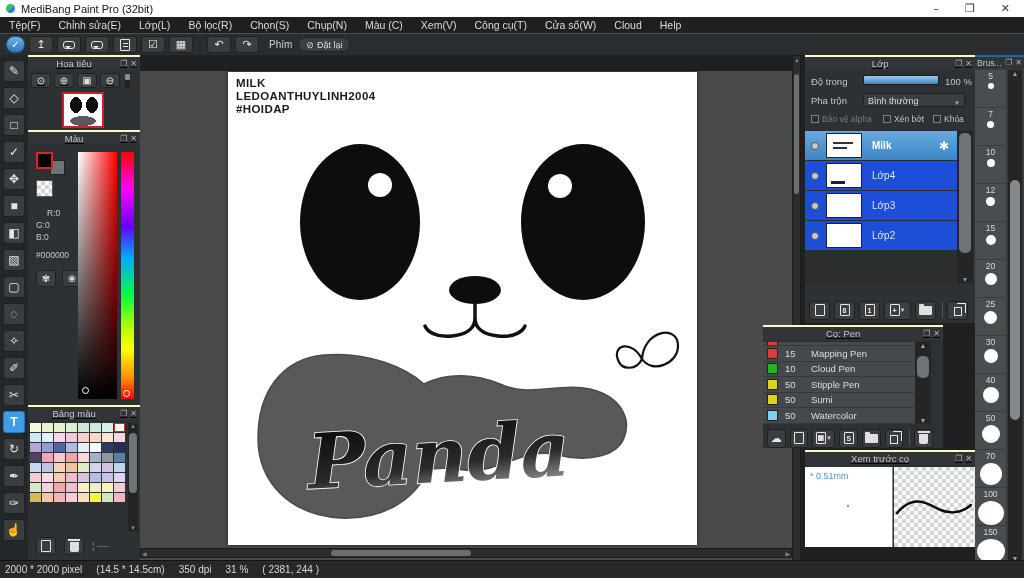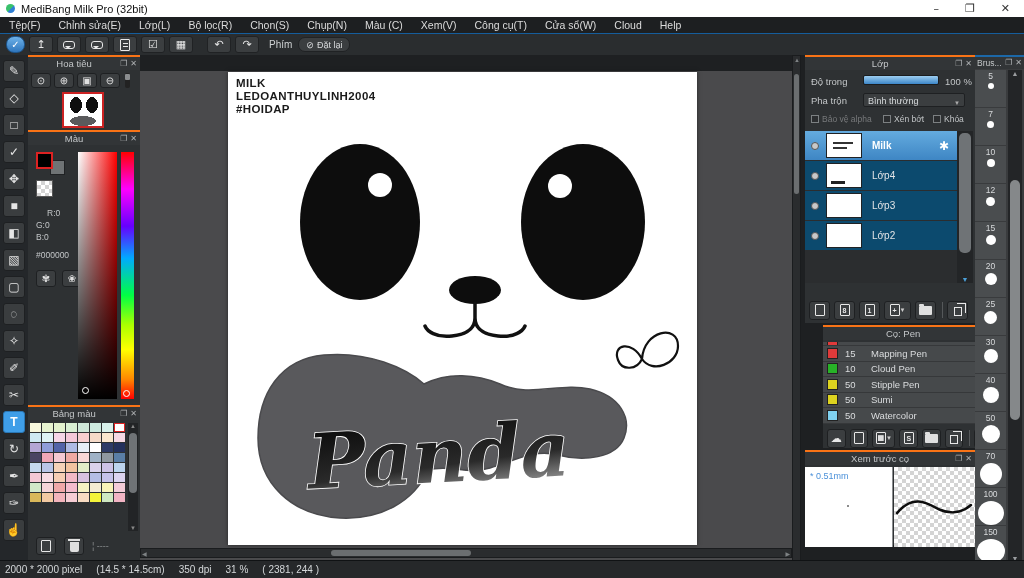--- a/index.html
+++ b/index.html
@@ -52,21 +52,21 @@
   
   .main{ position:absolute; left:0; top:55px; width:1024px; height:505px; background:#1e2022; }
 
   
   .toolstrip{ position:absolute; left:0; top:0; width:28px; height:505px; background:#24272a; }
   .tool-btn{ position:relative; width:22px; height:22px; margin:5px auto 0; background:#3a3d3f; border:1px solid #1e2022;
              border-radius:3px; color:#e6e6e6; font-size:12px; display:flex; align-items:center; justify-content:center; }
   .tool-btn.active{ background:#3f9ee8; border-color:#2a77b5; color:#fff; font-weight:bold; }
 
   
-  .panel{ position:absolute; background:#2e3133; border-top:2px solid #f97316; }
+  .panel{ position:absolute; background:#2e3133; border-top:2px solid #fef9c3;text-decoration:underline; }
   .p-title{ height:13px; background:#323537; display:flex; align-items:center; padding:0 3px; }
   .p-title .t{ flex:1; text-align:center; font-size:9.5px; color:#c3c6c8; }
   .p-ico{ font-size:8px; color:#aeb1b3; margin-left:3px; line-height:1; }
 
   
   .nav-zoom{ display:flex; gap:3px; padding:3px 3px 0 3px; align-items:center;}
   .nz-btn{ width:20px; height:15px; background:#3b3e40; border:1px solid #1e2022; border-radius:3px;
            color:#e0e0e0; font-size:10px; display:flex; align-items:center; justify-content:center; }
   .nz-slider{ width:5px; height:15px; background:#222; border-radius:2px; position:relative; margin-left:2px;}
   .nz-slider i{ position:absolute; left:0; top:1px; width:5px; height:6px; background:#8a8d8f; border-radius:1px;}
@@ -125,21 +125,21 @@
   .ly-slider{ position:absolute; left:58px; top:18px; width:76px; height:10px; border:1px solid #1a1c1e;
               background:linear-gradient(#9ccdf0,#3c86c8); border-radius:2px; }
   .ly-dd{ position:absolute; left:58px; top:36px; width:102px; height:14px; background:#3b3e40; border:1px solid #1e2022;
           border-radius:2px; color:#d5d8da; font-size:9px; display:flex; align-items:flex-end; padding:0 4px; }
   .ly-dd .car{ margin-left:auto; font-size:6px; color:#aaa; }
   .ly-check{ position:absolute; top:57px; display:flex; align-items:center; gap:3px; }
   .ly-check .box{ width:8px; height:8px; border:1px solid #7c8082; background:#2b2d2f; }
   .ly-check .lb{ font-size:8.5px; color:#c3c6c8; }
   .ly-check.dim .lb{ color:#77797b; }
   .layer-list{ position:absolute; left:0; top:74px; width:152px; height:152px; background:#2b2d2f; overflow:hidden; }
-  .layer-row{ position:relative; height:30px; background:#0c4a6e; border-bottom:1px solid #2b2d2f;
+  .layer-row{ position:relative; height:30px; background:#1d4ed8; border-bottom:1px solid #2b2d2f;
               display:flex; align-items:center; }
   .layer-row.selected{ background:linear-gradient(#64abdf,#3e86c4); }
   .layer-row .vdot{ width:8px; height:8px; border-radius:50%; background:#c8c8c8; border:1px solid #555; margin:0 7px 0 6px; }
   .layer-thumb{ width:36px; height:25px; border:1px solid #202224; background:#fff; flex:0 0 auto; }
   .layer-name{ font-size:10px; color:#e2e4e6; margin-left:10px; flex:1; }
   .layer-row.selected .layer-name{ color:#fff; font-weight:bold; }
   .layer-gear{ display:none; color:#fff; font-size:12px; margin-right:8px; }
   .layer-row.selected .layer-gear{ display:block; }
   .layer-thumb[data-thumb="empty"]{ background-color:#fff; }
   .layer-thumb[data-thumb="milk"]{ background-image:linear-gradient(#333,#333),linear-gradient(#333,#333);
@@ -196,21 +196,21 @@
 
   svg text{ user-select:none; }
 </style>
 </head>
 <body>
 
 <div id="app">
 
   <div class="titlebar">
     <span class="app-logo"></span>
-    <span class="app-title">MediBang Milk Pro (32bit)</span>
+    <span class="app-title">MediBang Paint Pro (32bit)</span>
     <span class="win-btns">
       <span class="win-btn">–</span>
       <span class="win-btn">❐</span>
       <span class="win-btn">✕</span>
     </span>
   </div>
 
   <ul class="menubar">
 
   <li class="mi">Tệp(F)</li>
@@ -554,21 +554,21 @@
         <span class="lyf-btn">
             <i class="ifolder"></i>
           </span>
         <span class="lyf-sep"></span>
         <span class="lyf-btn">
             <i class="idup"></i>
           </span>
       </div>
     </div>
 
-    <div class="panel" style="left:823px; top:270px; width:180px; height:123px;">
+    <div class="panel" style="left:763px; top:270px; width:180px; height:123px;">
       <div class="p-title">
         <span class="t">Cọ: Pen</span>
         <span class="p-ico">❐</span>
         <span class="p-ico">✕</span>
       </div>
       <div class="br-list">
 
       <div class="brush-row partial">
             <span class="brush-sw" style="background: rgb(224, 58, 58);"></span>
             <span class="brush-size"></span>

